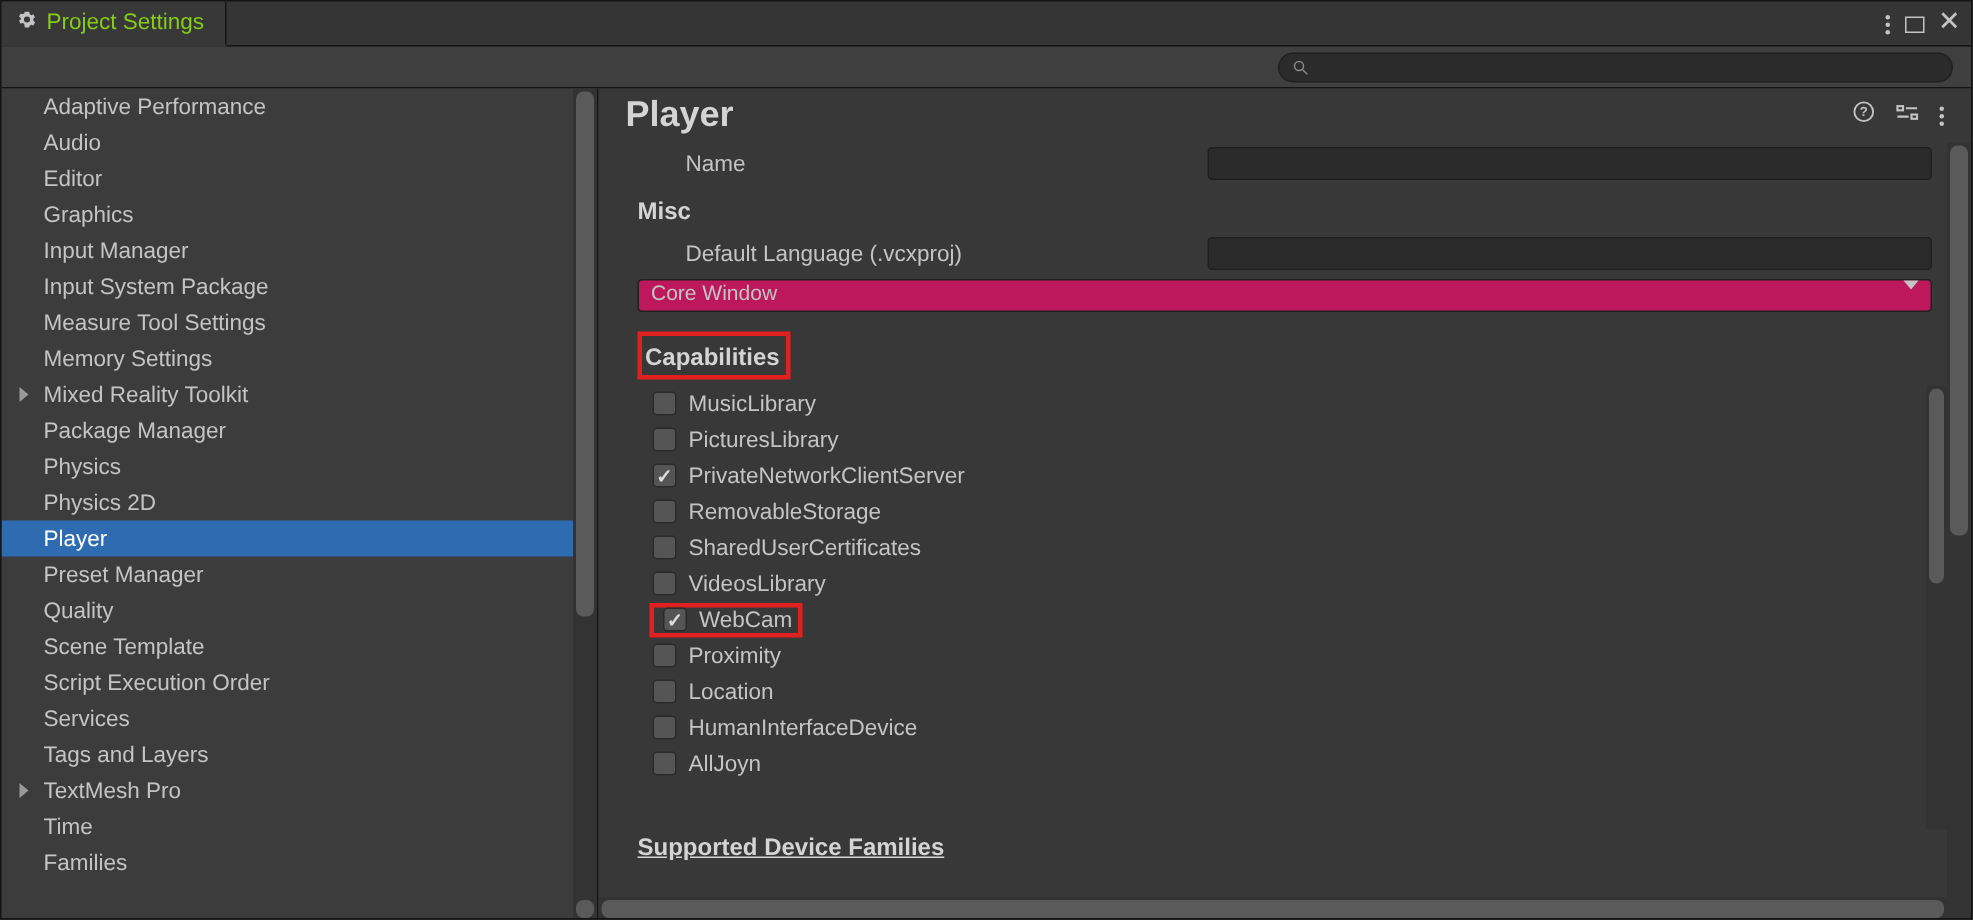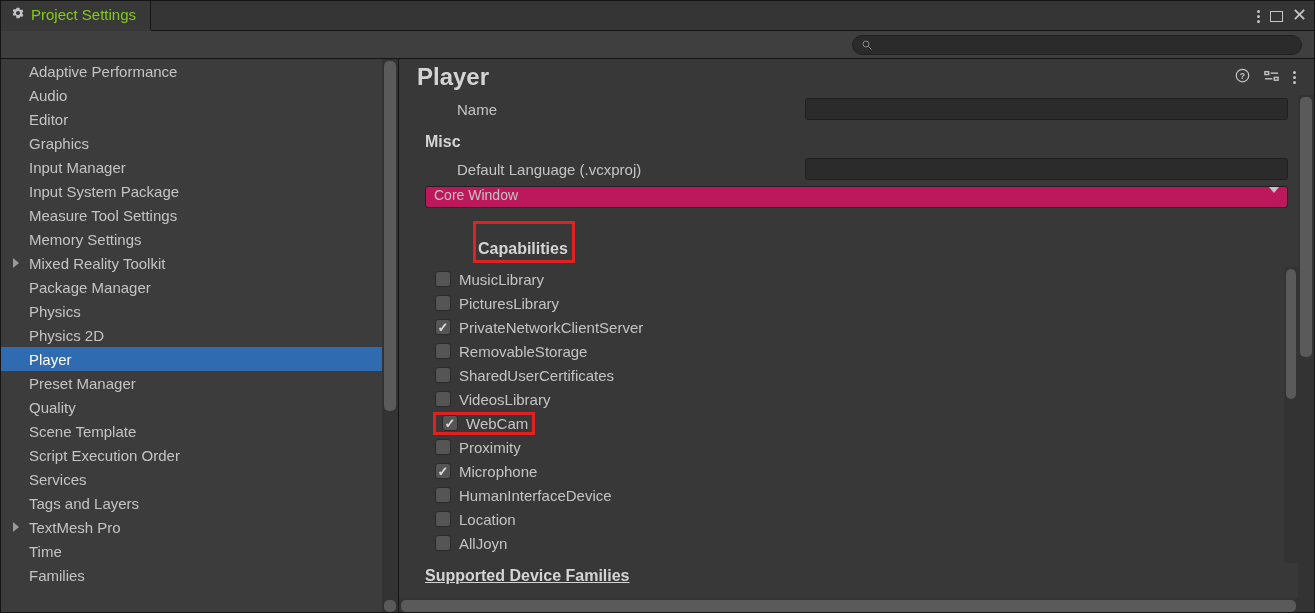--- a/index.html
+++ b/index.html
@@ -186,22 +186,21 @@
   .section-title {
     font-size:16px;
     font-weight:bold;
     color:#d4d4d4;
     margin-top:10px;
     margin-bottom:4px;
   }
   .capabilities-highlight {
     display:inline-block;
     border:3px solid #e2201f;
-    padding:16px 4px 2px 2px;
-    margin-left:48px;
+    padding:6px 4px 2px 2px;
   }
 
   .caps-box {
     position:relative;
     margin-top:2px;
     height:296px;
   }
   .caps-scroll {
     position:absolute; left:0; right:16px; top:0; bottom:0;text-align:center;
   }
@@ -456,30 +455,26 @@
               <span class="webcam-highlight">
                 <span class="checkbox checked"></span>
                 <span>WebCam</span>
               </span>
             </div>
             <div class="cap-item">
               <span class="checkbox"></span>
               <span>Proximity</span>
             </div>
             <div class="cap-item">
-              <span class="checkbox checked"></span>
-              <span>Microphone</span>
+              <span class="checkbox"></span>
+              <span>Location</span>
             </div>
             <div class="cap-item">
               <span class="checkbox"></span>
               <span>HumanInterfaceDevice</span>
-            </div>
-            <div class="cap-item">
-              <span class="checkbox"></span>
-              <span>Location</span>
             </div>
             <div class="cap-item">
               <span class="checkbox"></span>
               <span>AllJoyn</span>
             </div>
           </div>
         <div class="caps-scrollbar">
           <div class="caps-thumb"></div>
         </div>
       </div>

